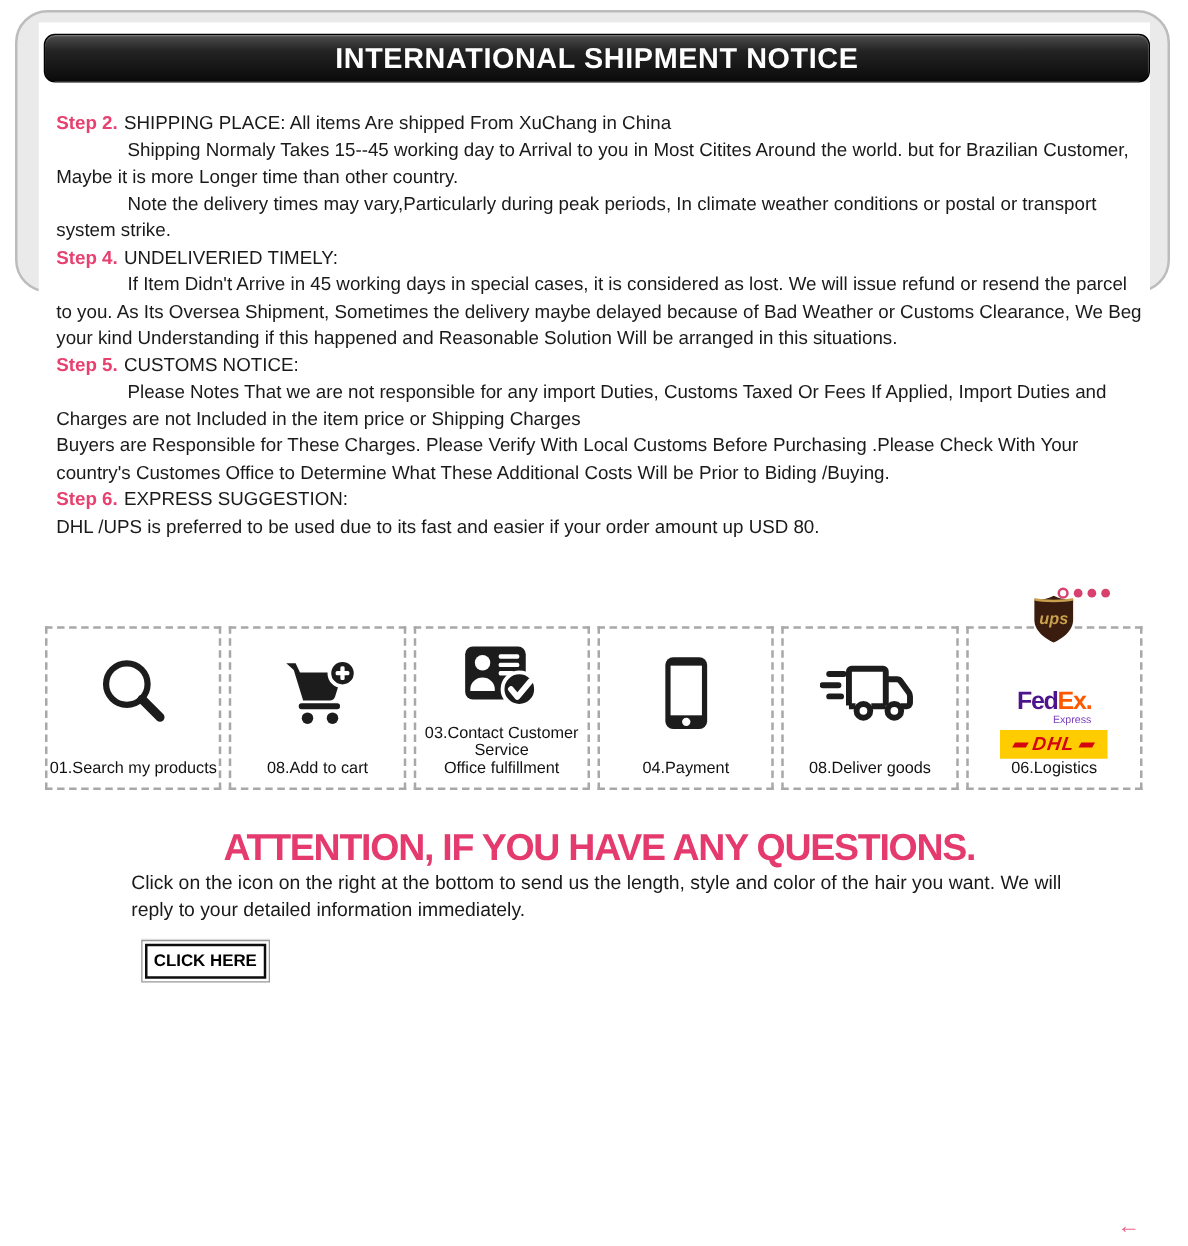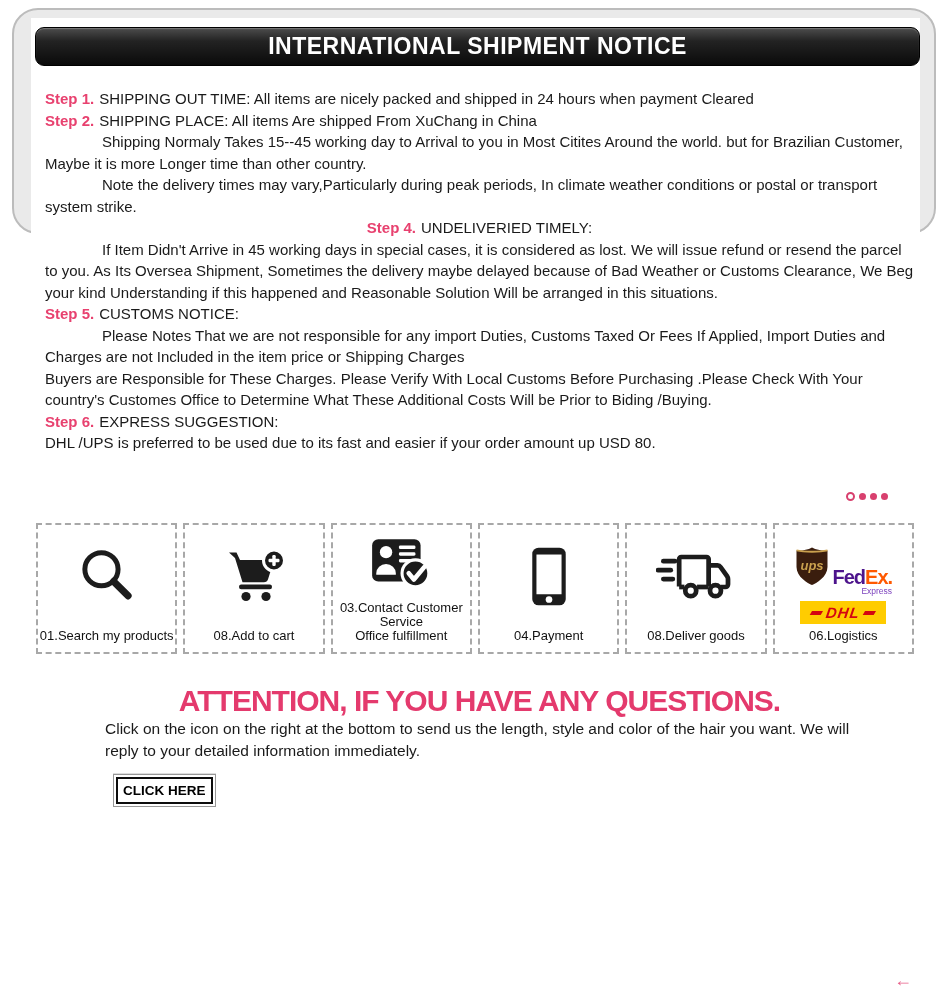--- a/index.html
+++ b/index.html
@@ -21,40 +21,40 @@
     background:linear-gradient(180deg,#4d4d4d 0%, #232323 35%, #0a0a0a 100%);
     box-shadow:0 1px 0 rgba(255,255,255,.7), inset 0 1px 1px rgba(255,255,255,.25);
     display:flex; align-items:center; justify-content:center;
   }
   .title-bar h1 { margin:0; color:#fff; font-size:23px; font-weight:bold; letter-spacing:.5px; }
 
   .content { position:relative; z-index:1; padding:88px 36px 0 45px; font-size:15px; line-height:21.5px; }
   .content p { margin:0; }
   .step-label { color:#e8416f; font-weight:bold; margin-right:5px; }
   .mt22 { margin-top:22px; }
-  .mt26 { margin-top:26px;text-align:center; }
+  .mt26 { margin-top:26px; }
   .mt34 { margin-top:34px; }
   .mt14 { margin-top:14px; }
   .indent { text-indent:57px; }
   .deep { margin-left:75px; }
 
   .dots { margin-top:38px; text-align:right; padding-right:26px; height:8px; line-height:8px; }
   .dot { display:inline-block; width:7px; height:7px; border-radius:50%; background:#d8406e; margin-left:4px; vertical-align:middle; }
   .dot.hollow { background:#fff; border:2px solid #d8406e; width:5px; height:5px; }
 
   .process-row { display:flex; gap:6px; margin:23px 0 0 -9px; width:878px; }
   .process-box {
     flex:1; height:127px; border:2px dashed #a8a8a8; background:#fff;
     display:flex; flex-direction:column; align-items:center; justify-content:flex-end;
   }
   .pb-icon { flex:1; display:flex; align-items:center; justify-content:center; width:100%; }
   .pb-label { font-size:13px; line-height:14px; text-align:center; margin-bottom:9px; color:#111; }
 
   .logo-stack { display:flex; flex-direction:column; align-items:center; gap:5px; margin-top:6px; }
-  .logo-row { display:flex; align-items:center; gap:4px; }
+  .logo-row { display:flex; align-items:center; gap:4px;flex-direction:column; }
   .ups-wrap { position:relative; width:34px; height:40px; }
   .fedex { line-height:1;margin-top:32px; }
   .fedex .fed { color:#4d148c; font-weight:bold; font-size:20px; letter-spacing:-1px; }
   .fedex .ex  { color:#ff5900; font-weight:bold; font-size:20px; letter-spacing:-1px; }
   .fedex .sub { display:block; text-align:right; color:#7a3fbc; font-size:8.5px; margin-top:0; }
   .dhl-box {
     width:86px; height:23px; background:#ffcc00; display:flex; align-items:center; justify-content:center; gap:4px;
   }
   .dhl-text { color:#d40511; font-weight:bold; font-style:italic; font-size:15px; letter-spacing:1px; transform:skewX(-8deg); }
   .dhl-dash { width:11px; height:3.5px; background:#d40511; transform:skewX(-30deg); }
@@ -77,21 +77,20 @@
 
   <div class="sticker-frame"></div>
   <div class="sticker-inner"></div>
 
   <div class="title-bar">
     <h1>INTERNATIONAL SHIPMENT NOTICE</h1>
   </div>
 
   <div class="content">
 
-    <p><span class="step-label">Step 1.</span><span>SHIPPING OUT TIME: All items are nicely packed and shipped in 24 hours when payment Cleared</span></p>
 
     <p class="mt22"><span class="step-label">Step 2.</span><span>SHIPPING PLACE: All items Are shipped From XuChang in China</span></p>
 
     <p class="indent">Shipping Normaly Takes 15--45 working day to Arrival to you in Most Citites Around the world. but for Brazilian Customer, Maybe it is more Longer time than other country.</p>
     <p class="indent">Note the delivery times may vary,Particularly during peak periods, In climate weather conditions or postal or transport system strike.</p>
 
     <p class="mt26"><span class="step-label">Step 4.</span><span>UNDELIVERIED TIMELY:</span></p>
     <p class="indent">If Item Didn't Arrive in 45 working days in special cases, it is considered as lost. We will issue refund or resend the parcel to you. As Its Oversea Shipment, Sometimes the delivery maybe delayed because of Bad Weather or Customs Clearance, We Beg your kind Understanding if this happened and Reasonable Solution Will be arranged in this situations.</p>
 
     <p class="mt34"><span class="step-label">Step 5.</span><span>CUSTOMS NOTICE:</span></p>

